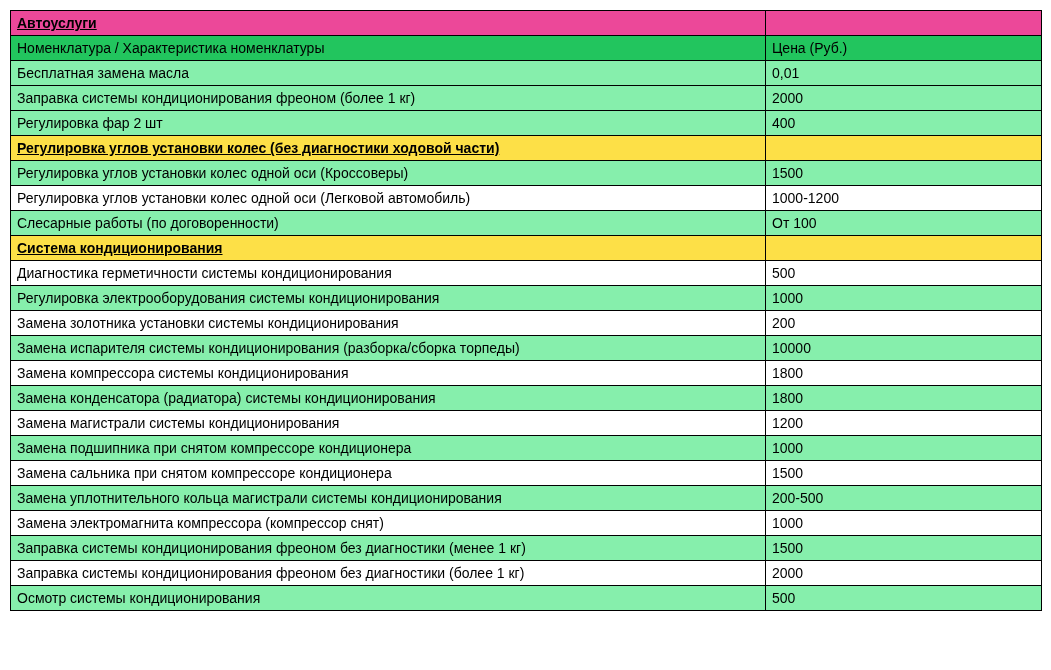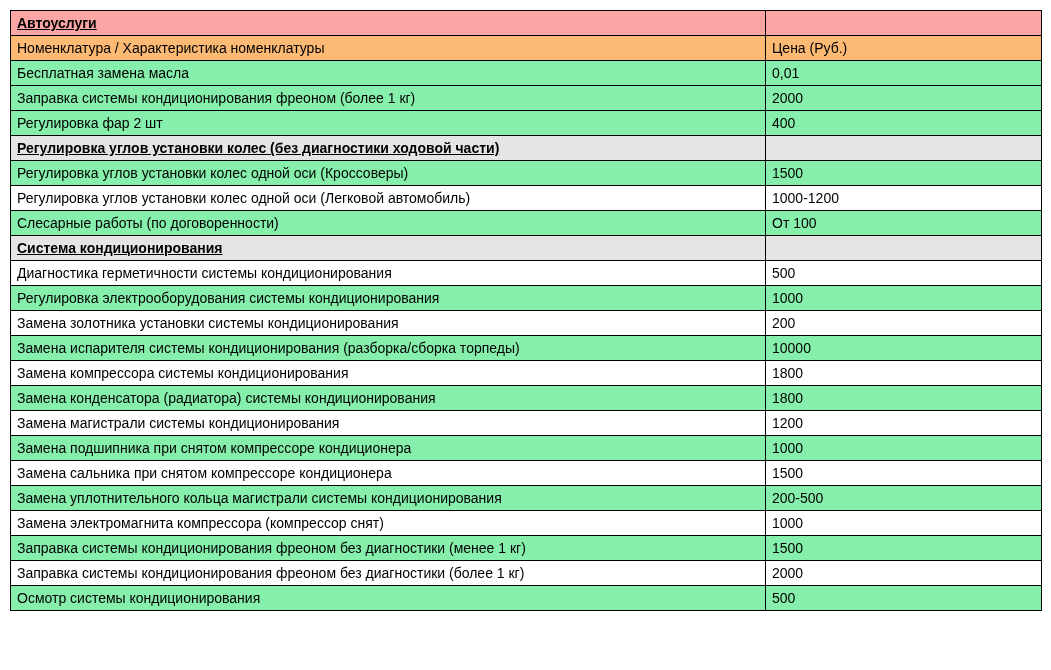--- a/index.html
+++ b/index.html
@@ -19,31 +19,31 @@
     border: 1px solid #000;
     padding: 2px 6px;
     height: 20px;
     vertical-align: middle;
     overflow: hidden;
     white-space: nowrap;
   }
   .col-name { width: 755px; }
   .col-price { width: 276px; text-align: left; }
   .hdr-orange td {
-    background: #fca5a5;
+    background: #ec4899;
     font-weight: bold;
     text-decoration: underline;
   }
   .hdr-green td {
-    background: #e5e5e5;
+    background: #fde047;
     font-weight: bold;
     text-decoration: underline;
   }
   .row-gray td { background: #86efac; }
-  .row-head td { background: #fdba74; margin-left: 22px; }
+  .row-head td { background: #22c55e; margin-left: 22px; }
 </style>
 </head>
 <body>
 
 <table class="tbl">
   <colgroup>
     <col class="col-name">
     <col class="col-price">
   </colgroup>
 

